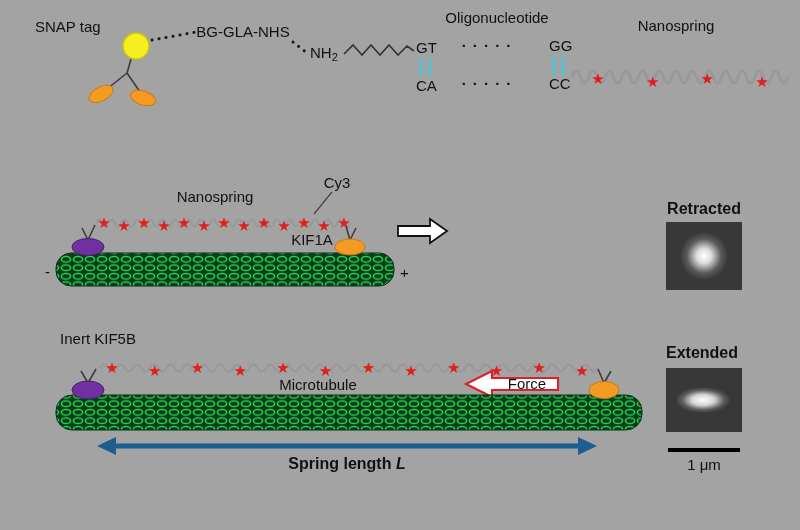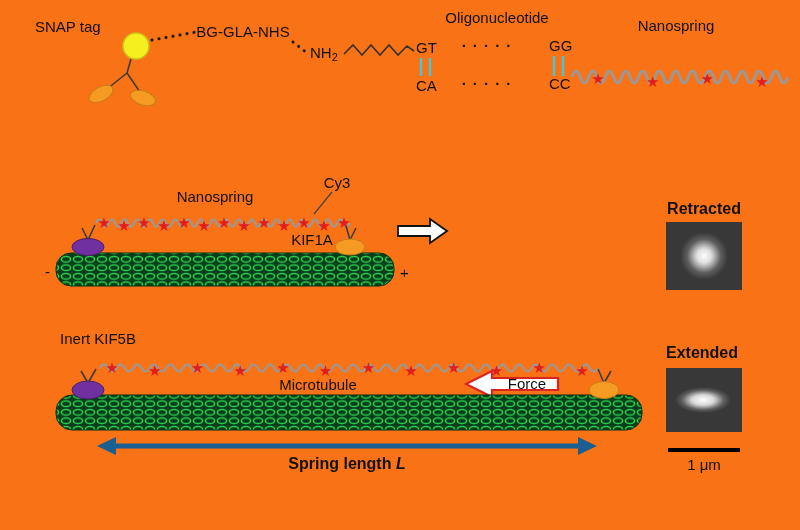--- a/index.html
+++ b/index.html
@@ -1,16 +1,16 @@
 <!DOCTYPE html>
 <html><head>
 <meta charset="utf-8">
 <style>
   html,body { margin:0; padding:0; background:#fff; }
-  .figure { position:relative; width:800px; height:530px; background:#f97316; overflow:hidden; }
+  .figure { position:relative; width:800px; height:530px; background:#a3a3a3; overflow:hidden; }
   svg text {
     font-family:"Liberation Sans","DejaVu Sans",sans-serif;
     font-size:15px; fill:#111;
   }
   .bold { font-weight:bold; font-size:16px; }
   .semibold { font-weight:600; font-size:16px; }
   .star { fill:#e31c1c; }
   .dots { font-weight:bold; letter-spacing:1px; }
   .spring { fill:none; stroke:#999; }
   .stalk { stroke:#3c3c3c; stroke-width:1.6; fill:none; }

